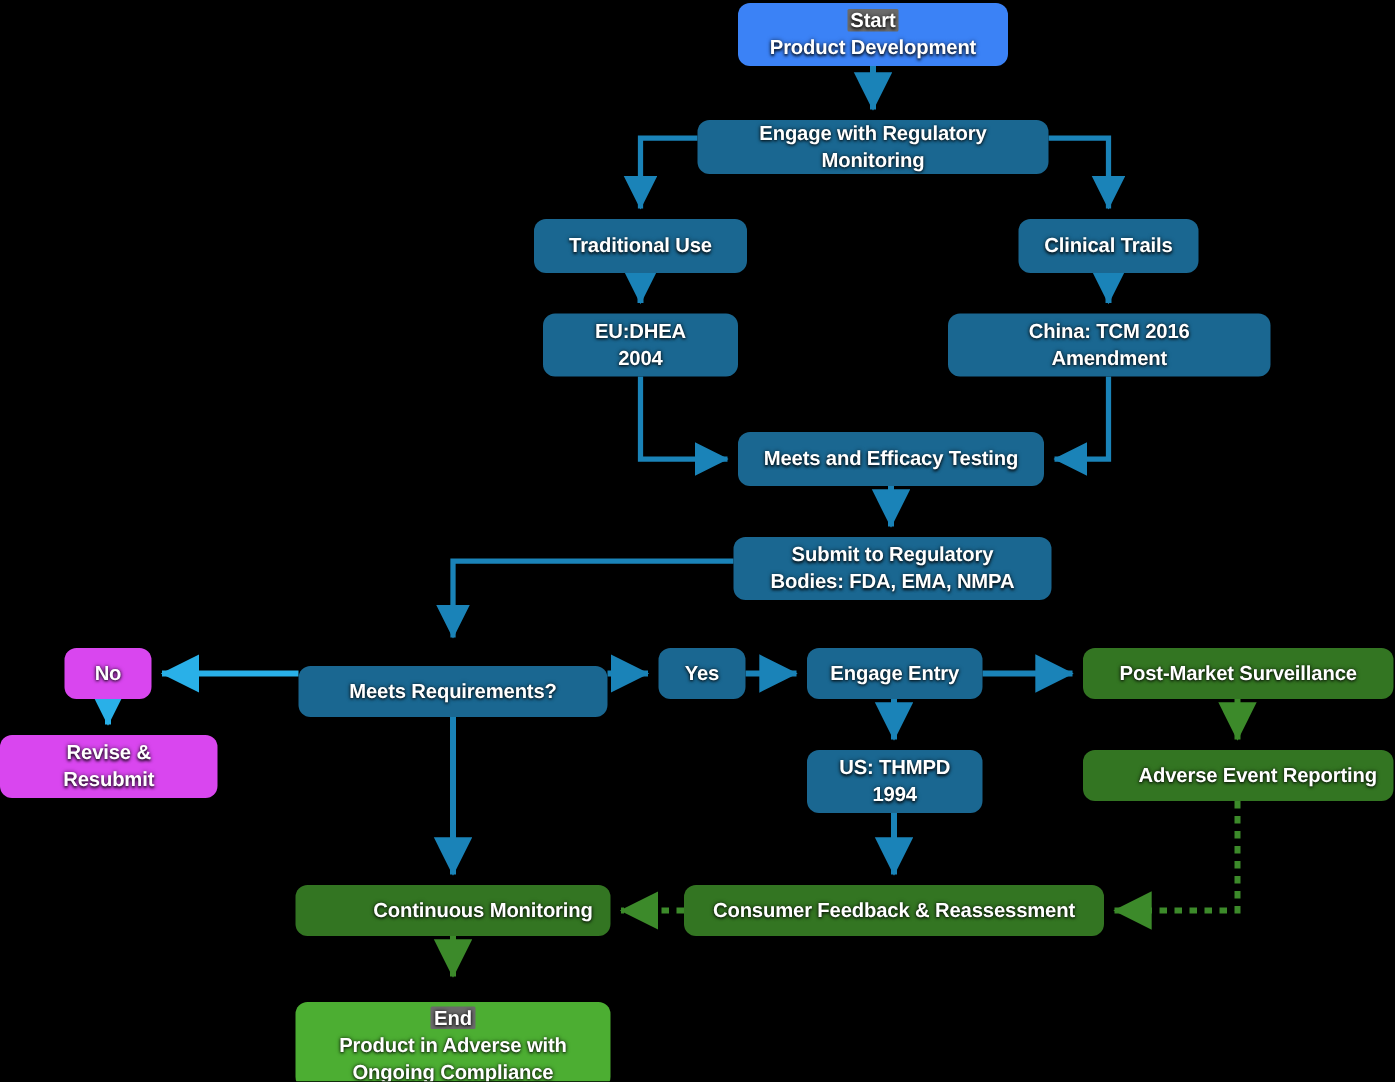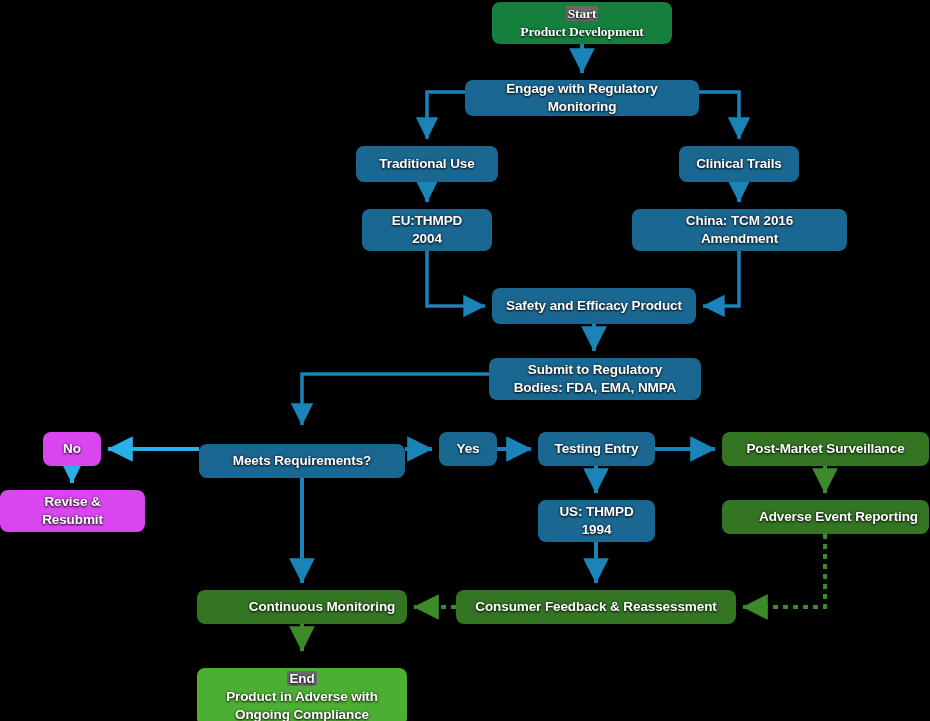--- a/index.html
+++ b/index.html
@@ -41,21 +41,21 @@
     padding: 4px 8px;
     z-index: 2;
   }
   .node .lbl { display: block; }
   .hl {
     background: #6b6b6b;
     padding: 0 2px;
     border-radius: 1px;
   }
   
-  .c-orange { background: #15803d; font-family: Liberation Serif, serif; }
+  .c-orange { background: #3b82f6; }
   .c-blue   { background: #1a6791; }
   .c-ltblue { background: #d946ef; }
   .c-green  { background: #337522; }
   .c-ltgreen{ background: #4cae32; }
 </style>
 </head>
 <body>
 
 <div id="canvas">
 
@@ -135,33 +135,33 @@
         <span class="lbl">Traditional Use</span>
       </div>
     </div>
     <div class="node c-blue" style="left: 679px; top: 146px; width: 120px; height: 36px;">
       <div>
         <span class="lbl">Clinical Trails</span>
       </div>
     </div>
     <div class="node c-blue" style="left: 362px; top: 209px; width: 130px; height: 42px;">
       <div>
-        <span class="lbl">EU:THMPD</span>
+        <span class="lbl">EU:DHEA</span>
         <span class="lbl">2004</span>
       </div>
     </div>
     <div class="node c-blue" style="left: 632px; top: 209px; width: 215px; height: 42px;">
       <div>
         <span class="lbl">China: TCM 2016</span>
         <span class="lbl">Amendment</span>
       </div>
     </div>
     <div class="node c-blue" style="left: 492px; top: 288px; width: 204px; height: 36px;">
       <div>
-        <span class="lbl">Safety and Efficacy Product</span>
+        <span class="lbl">Meets and Efficacy Testing</span>
       </div>
     </div>
     <div class="node c-blue" style="left: 489px; top: 358px; width: 212px; height: 42px;">
       <div>
         <span class="lbl">Submit to Regulatory</span>
         <span class="lbl">Bodies: FDA, EMA, NMPA</span>
       </div>
     </div>
     <div class="node c-blue" style="left: 199px; top: 432px; width: 206px; height: 34px; margin-top: 12px;">
       <div>
@@ -179,21 +179,21 @@
         <span class="lbl">Resubmit</span>
       </div>
     </div>
     <div class="node c-blue" style="left: 439px; top: 432px; width: 58px; height: 34px;">
       <div>
         <span class="lbl">Yes</span>
       </div>
     </div>
     <div class="node c-blue" style="left: 538px; top: 432px; width: 117px; height: 34px;">
       <div>
-        <span class="lbl">Testing Entry</span>
+        <span class="lbl">Engage Entry</span>
       </div>
     </div>
     <div class="node c-blue" style="left: 538px; top: 500px; width: 117px; height: 42px;">
       <div>
         <span class="lbl">US: THMPD</span>
         <span class="lbl">1994</span>
       </div>
     </div>
     <div class="node c-green" style="left: 722px; top: 432px; width: 207px; height: 34px;">
       <div>

